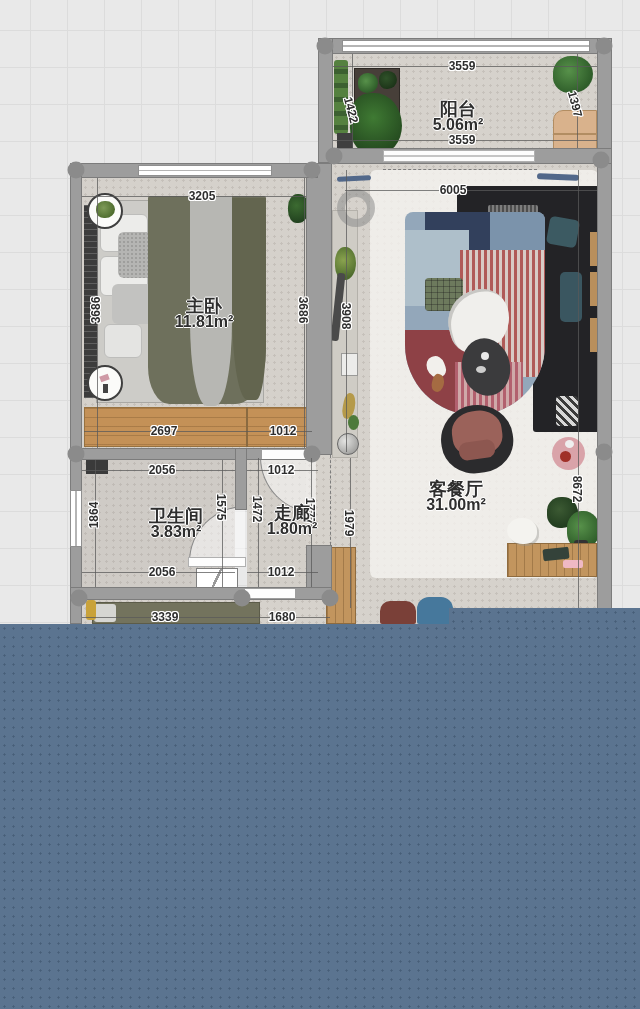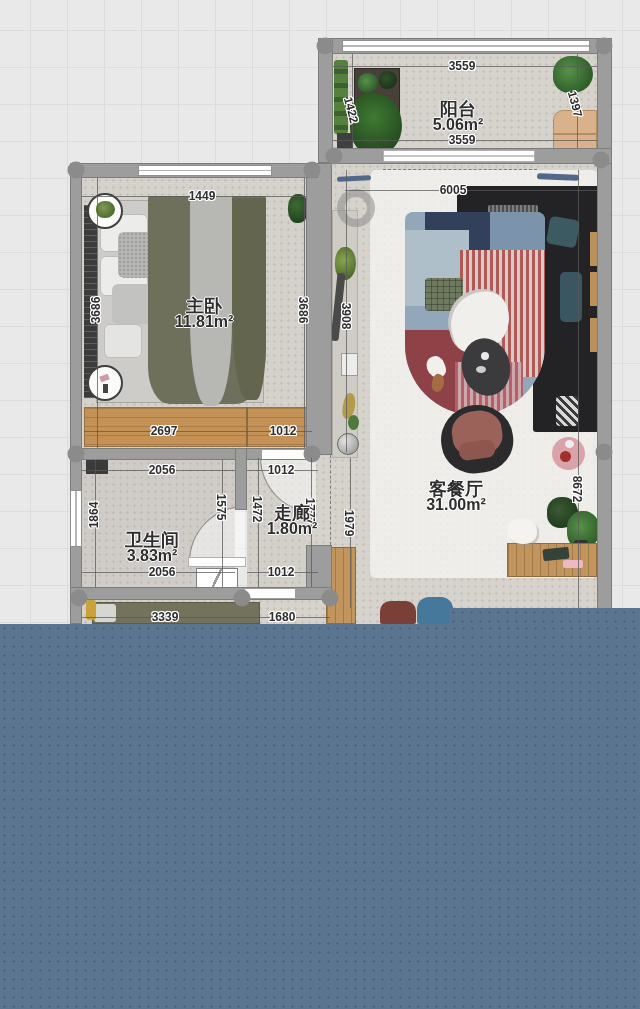--- a/index.html
+++ b/index.html
@@ -221,21 +221,21 @@
   <div class="dashh" style="left:383px;top:169px;width:154px;height:0;"></div>
   <div class="dashv" style="left:330px;top:455px;width:0;height:90px;"></div>
 
   <div class="panel" style="left: 449px; top: 608px; width: 191px; height: 401px; background-color: rgb(91, 116, 144); z-index: 50;"></div>
   <div class="panel" style="left: 0px; top: 624px; width: 640px; height: 385px; background-color: rgb(91, 116, 144); z-index: 50;"></div>
 
 <span class="dim" style="left: 462px; top: 66px; transform: translate(-50%, -50%) rotate(0deg);">3559</span>
     <span class="dim" style="left: 351px; top: 110px; transform: translate(-50%, -50%) rotate(75deg);">1422</span>
     <span class="dim" style="left: 575px; top: 104px; transform: translate(-50%, -50%) rotate(75deg);">1397</span>
     <span class="dim" style="left: 462px; top: 140px; transform: translate(-50%, -50%) rotate(0deg);">3559</span>
-    <span class="dim" style="left: 202px; top: 196px; transform: translate(-50%, -50%) rotate(0deg);">1449</span>
+    <span class="dim" style="left: 202px; top: 196px; transform: translate(-50%, -50%) rotate(0deg);">3205</span>
     <span class="dim" style="left: 453px; top: 190px; transform: translate(-50%, -50%) rotate(0deg);">6005</span>
     <span class="dim" style="left: 96px; top: 310px; transform: translate(-50%, -50%) rotate(-90deg);">3686</span>
     <span class="dim" style="left: 303px; top: 310px; transform: translate(-50%, -50%) rotate(90deg);">3686</span>
     <span class="dim" style="left: 346px; top: 316px; transform: translate(-50%, -50%) rotate(90deg);">3908</span>
     <span class="dim" style="left: 164px; top: 431px; transform: translate(-50%, -50%) rotate(0deg);">2697</span>
     <span class="dim" style="left: 283px; top: 431px; transform: translate(-50%, -50%) rotate(0deg);">1012</span>
     <span class="dim" style="left: 162px; top: 470px; transform: translate(-50%, -50%) rotate(0deg);">2056</span>
     <span class="dim" style="left: 281px; top: 470px; transform: translate(-50%, -50%) rotate(0deg);">1012</span>
     <span class="dim" style="left: 94px; top: 515px; transform: translate(-50%, -50%) rotate(-90deg);">1864</span>
     <span class="dim" style="left: 221px; top: 507px; transform: translate(-50%, -50%) rotate(90deg);">1575</span>
@@ -248,21 +248,21 @@
     <span class="dim" style="left: 165px; top: 617px; transform: translate(-50%, -50%) rotate(0deg);">3339</span>
     <span class="dim" style="left: 282px; top: 617px; transform: translate(-50%, -50%) rotate(0deg);">1680</span>
     <div class="roomlabel" style="left: 458px; top: 117px;">
       <div class="nm">阳台</div>
       <div class="ar">5.06m²</div>
     </div>
     <div class="roomlabel" style="left: 204px; top: 314px;">
       <div class="nm">主卧</div>
       <div class="ar">11.81m²</div>
     </div>
-    <div class="roomlabel" style="left: 152px; top: 524px; margin-top: 24px;">
+    <div class="roomlabel" style="left: 176px; top: 524px;">
       <div class="nm">卫生间</div>
       <div class="ar">3.83m²</div>
     </div>
     <div class="roomlabel" style="left: 292px; top: 521px;">
       <div class="nm">走廊</div>
       <div class="ar">1.80m²</div>
     </div>
     <div class="roomlabel" style="left: 456px; top: 497px;">
       <div class="nm">客餐厅</div>
       <div class="ar">31.00m²</div>

